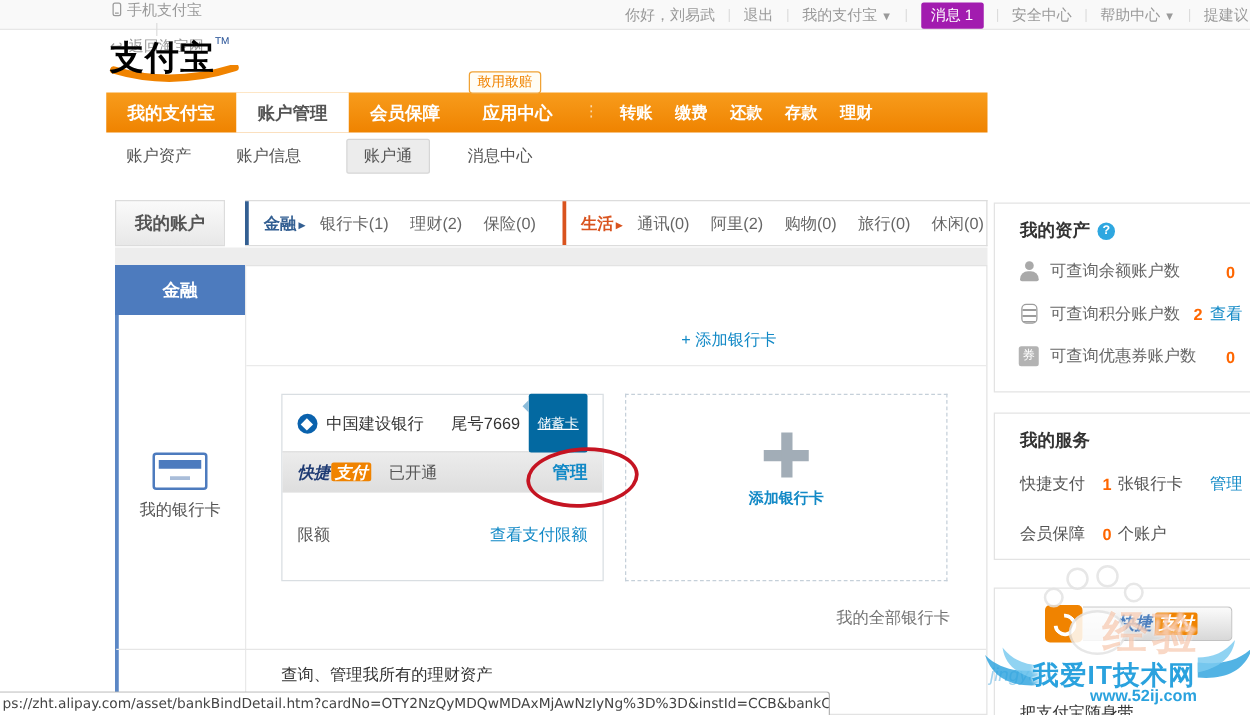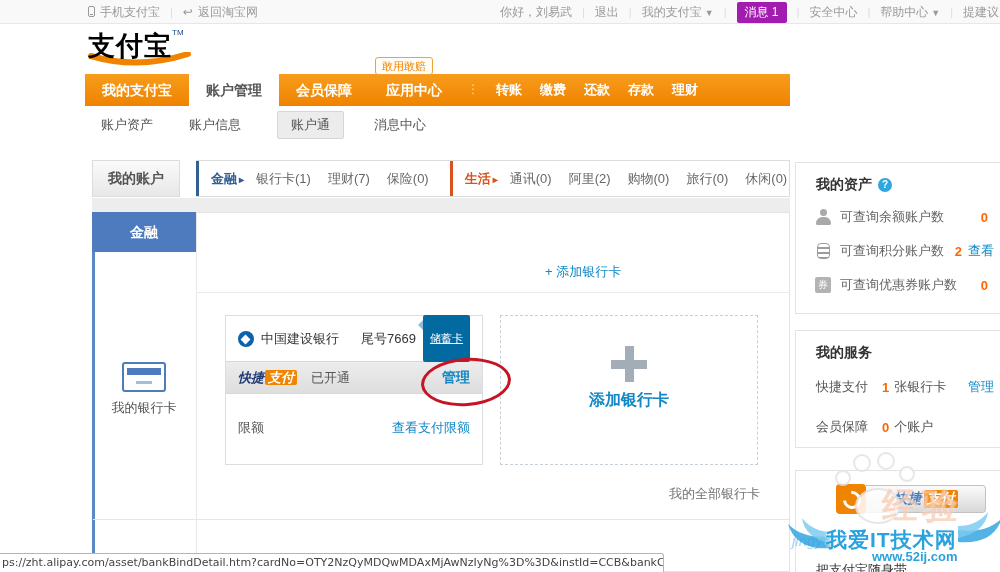--- a/index.html
+++ b/index.html
@@ -3,21 +3,21 @@
 <meta charset="utf-8">
 <style>
   * { margin:0; padding:0; box-sizing:border-box; }
   body { font-family:"Liberation Sans", sans-serif; background:#fff; }
   .stage { position:relative; width:1000px; height:572px; background:#fff; overflow:hidden; }
 
   
   .topbar { position:absolute; left:0; top:0; width:1000px; height:24px;
             background:#f9f9f9; border-bottom:1px solid #e7e7e7; font-size:12px; color:#9a9a9a; }
   .topbar a, .topbar .tb-item { color:#9a9a9a; text-decoration:none; }
-  .topbar-left { position:absolute; left:88px; top:0; height:24px; display:flex; align-items:center; white-space:nowrap; }
+  .topbar-left { position:absolute; left:88px; top:0; height:24px; display:flex; align-items:center; white-space:nowrap;flex-direction:column; }
   .topbar-right { position:absolute; left:500px; top:0; height:24px; display:flex; align-items:center; white-space:nowrap; }
   .sep { color:#dcdcdc; margin:0 10px; font-size:11px; }
   .icon-phone { display:inline-block; width:7px; height:11px; border:1px solid #9a9a9a; border-radius:2px; margin-right:5px; position:relative; top:1px; }
   .icon-phone::after { content:""; position:absolute; left:1px; right:1px; bottom:1px; height:1px; background:#9a9a9a; }
   .icon-return { margin-right:5px; font-size:12px; }
   .caret { font-size:9px; margin-left:3px; color:#9a9a9a; }
   .msg-badge { background:#a21caf; color:#fff !important; padding:2px 8px; border-radius:2px; font-size:12px; }
   .msg-badge span { color:#fff; }
 
   
@@ -92,21 +92,21 @@
   .card-row3 { height:68px; display:flex; align-items:center; padding:0 12px; }
   .limit-label { font-size:13px; color:#555; }
   .limit-link { margin-left:auto; color:#1289c6; font-size:13px; cursor:pointer; }
   .red-circle { position:absolute; left:421px; top:358px; width:90px; height:48px; border:3px solid #c51422;
                 border-radius:50%; transform:rotate(-4deg); z-index:5; pointer-events:none; }
 
   .add-box { position:absolute; left:500px; top:315px; width:258px; height:150px; border:1px dashed #c5d0d9; background:#fff; text-align:center; cursor:pointer; }
   .plus-icon { position:relative; width:36px; height:36px; margin:30px auto 8px; }
   .plus-icon::before { content:""; position:absolute; left:0; top:14px; width:36px; height:9px; background:#a2adb7; }
   .plus-icon::after { content:""; position:absolute; left:14px; top:0; width:9px; height:36px; background:#a2adb7; }
-  .add-label { font-size:16px; font-weight:bold; color:#1289c6; }
+  .add-label { font-size:12px; font-weight:bold; color:#1289c6; }
 
   .all-cards { position:absolute; left:600px; top:485px; width:160px; text-align:right; font-size:13px; color:#737373; cursor:pointer; }
   .bottom-divider { position:absolute; left:93px; top:519px; width:696px; height:1px; background:#e6e6e6; }
   .wealth-text { position:absolute; left:225px; top:531px; font-size:13px; color:#333; }
 
   
   .sb-box { position:absolute; left:795px; width:218px; background:#fff; border:1px solid #e3e3e3; }
   .sb-box.assets { top:162px; height:152px; }
   .sb-box.services { top:330px; height:118px; }
   .sb-box.promo { top:470px; height:110px; }
@@ -221,21 +221,21 @@
     <span class="subnav-item">账户信息</span>
     <span class="subnav-item active">账户通</span>
     <span class="subnav-item">消息中心</span>
   </div>
 
   <div class="acct-label">我的账户</div>
   <div class="acct-box">
     <span class="vbar blue"></span>
     <span class="acct-title fin">金融</span>
     <span class="acct-item">银行卡(1)</span>
-    <span class="acct-item">理财(7)</span>
+    <span class="acct-item">理财(2)</span>
     <span class="acct-item">保险(0)</span>
     <span class="vbar orange"></span>
     <span class="acct-title life">生活</span>
     <span class="acct-item">通讯(0)</span>
     <span class="acct-item">阿里(2)</span>
     <span class="acct-item">购物(0)</span>
     <span class="acct-item">旅行(0)</span>
     <span class="acct-item">休闲(0)</span>
   </div>
 
@@ -270,20 +270,21 @@
   </div>
   <div class="red-circle"></div>
 
   <div class="add-box">
     <div class="plus-icon"></div>
     <div class="add-label">添加银行卡</div>
   </div>
 
   <a class="all-cards">我的全部银行卡</a>
   <div class="bottom-divider"></div>
+  <div class="wealth-text">查询、管理我所有的理财资产</div>
 
   <div class="sb-box assets">
     <div class="sb-title">
       <span>我的资产</span>
       <span class="help-ico"></span>
     </div>
     <div class="sb-row">
       <span class="sb-ico">
           <span class="ico-user"></span>
         </span>

